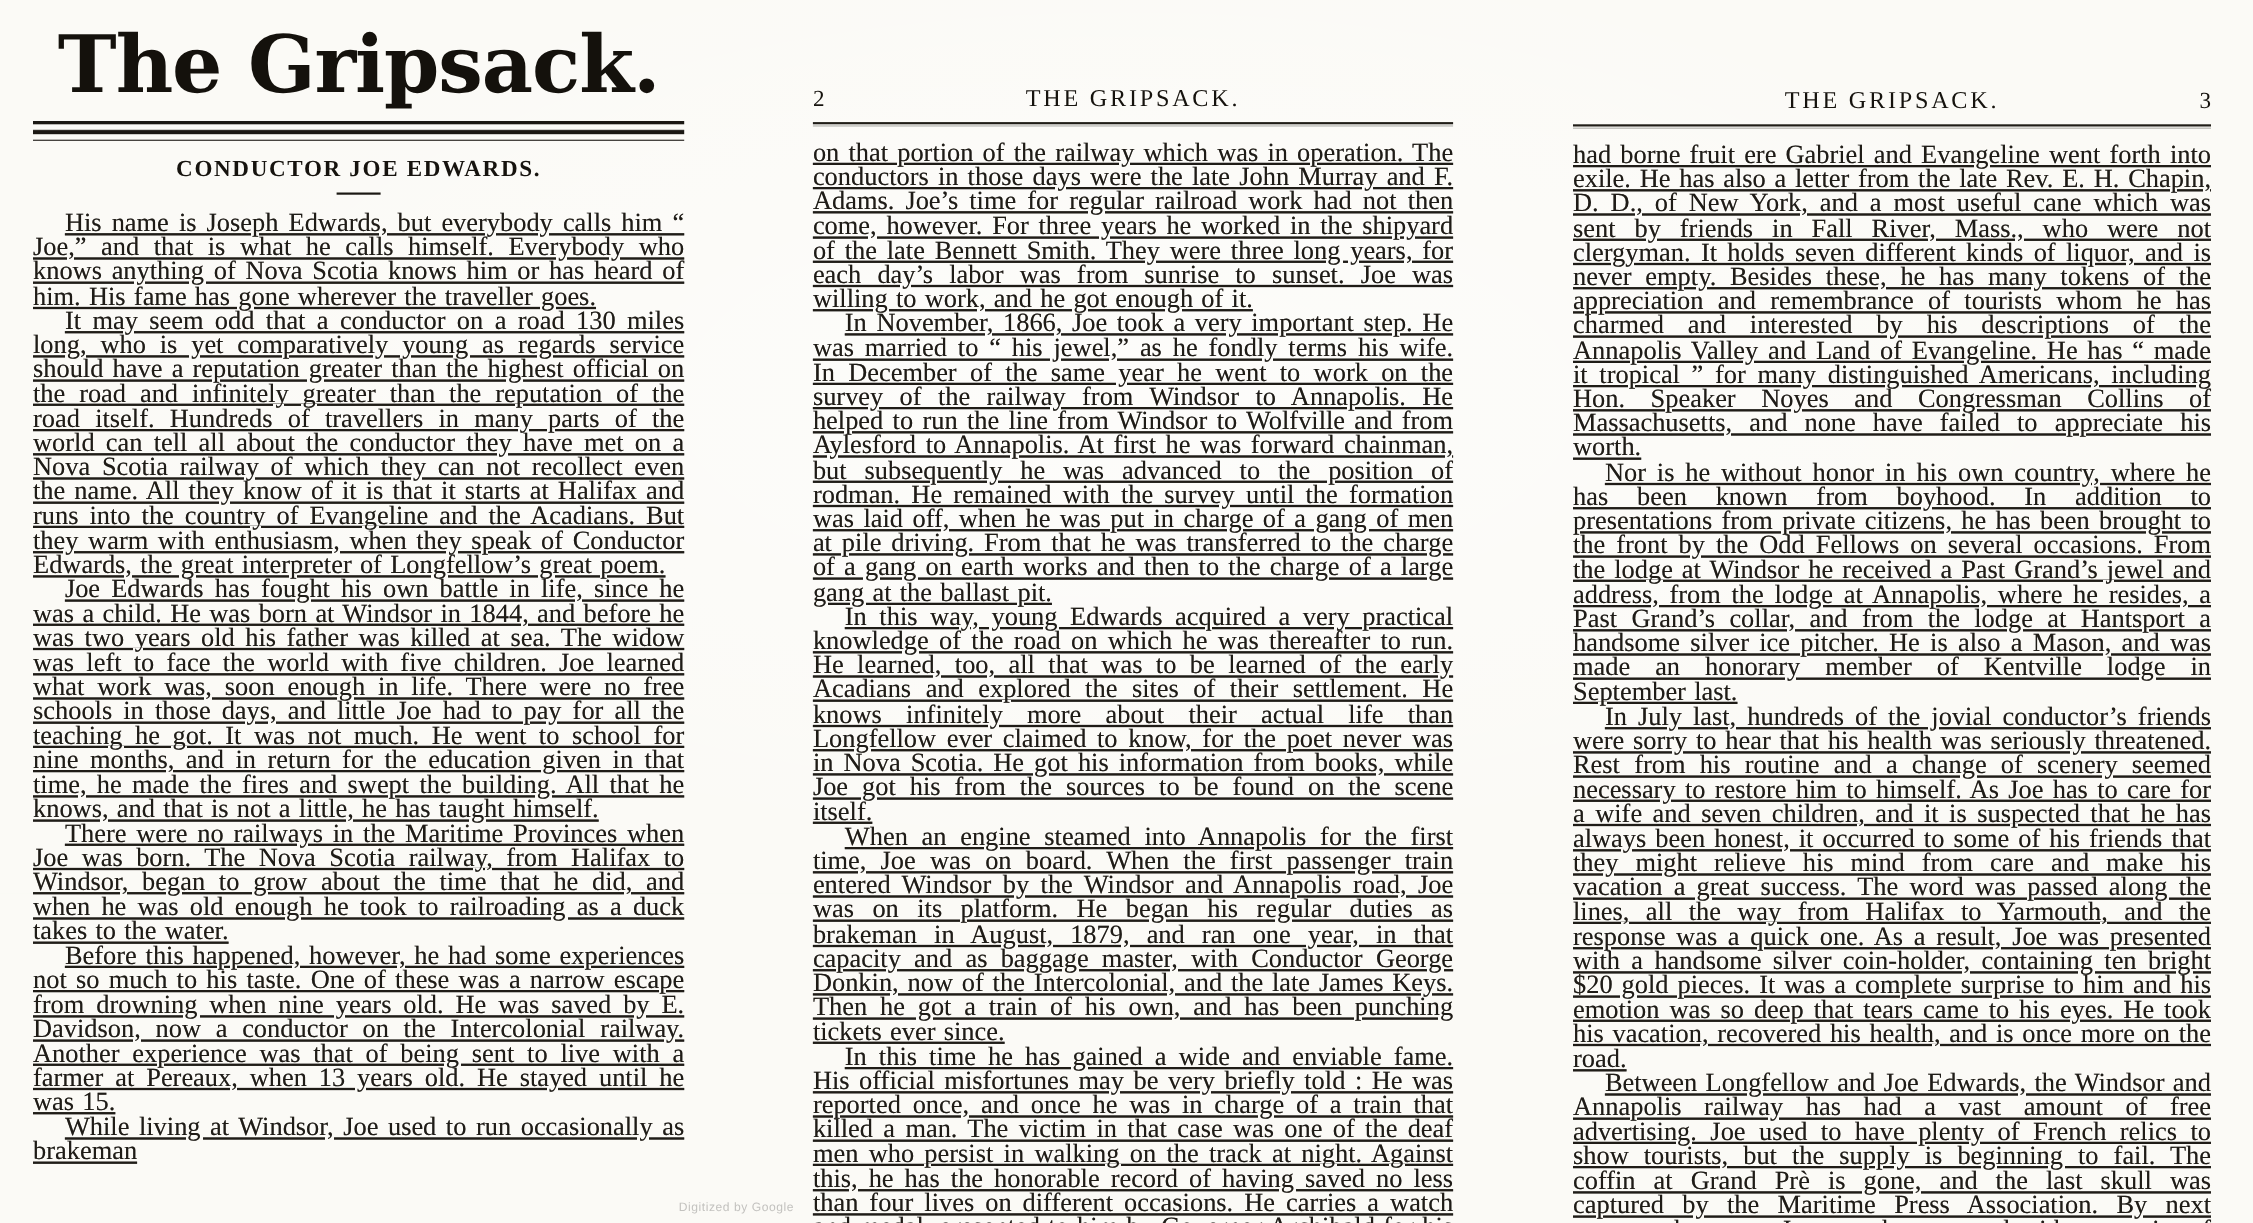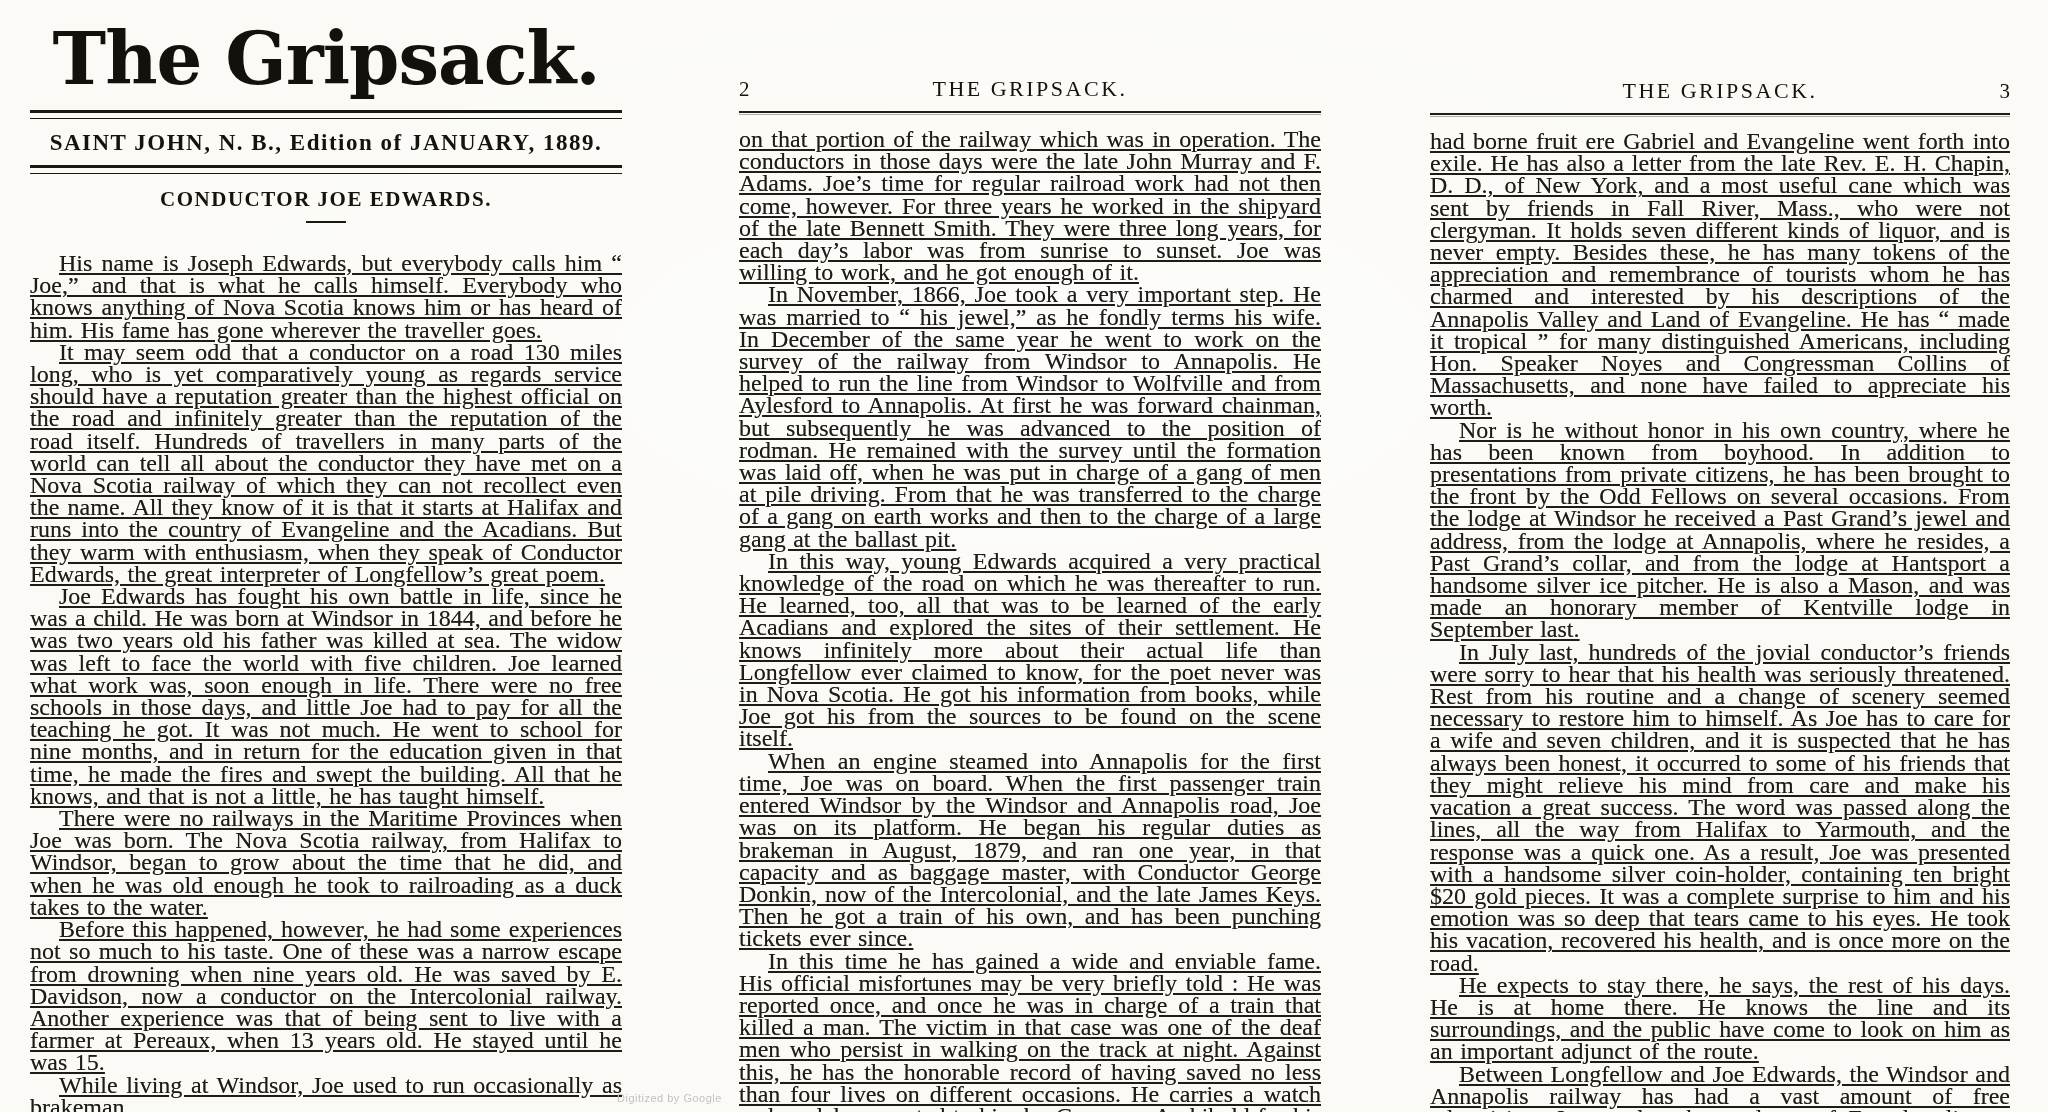--- a/index.html
+++ b/index.html
@@ -83,21 +83,21 @@
   .pgnum.right { text-align: right; }
   .header-rule {
     margin-top: 9px;
     border-top: 2.5px solid #201d17;
     border-bottom: 0.5px solid rgba(32,29,23,0.35);
     height: 1px;
   }
 
   
   .body { margin-top: 13px; }
-  .col1 .body { margin-top: 29px; }
+  .col1 .body { margin-top: 15px; }
   .body p {
     margin: 0;
     font-size: 24px;
     line-height: 22.2px;
     text-align: justify;
     text-indent: 29px;
     word-spacing: 1.5px;
     color: #1f1c17;
     text-shadow: 0 0 0.5px rgba(31,28,23,0.55);
     text-decoration: underline;
@@ -115,21 +115,20 @@
   }
 </style>
 </head>
 <body>
 
 <div class="sheet">
 
   <section class="col col1">
     <h1 class="masthead">The Gripsack.</h1>
     <div class="rule-double"></div>
-    <div class="dateline">SAINT JOHN, N. B., Edition of JANUARY, 1889.</div>
     <div class="rule-double"></div>
     <h2 class="headline">CONDUCTOR JOE EDWARDS.</h2>
     <div class="headline-divider"></div>
     <div class="body">
       <p>His name is Joseph Edwards, but everybody calls him “ Joe,” and that is what he calls himself.  Everybody who knows anything of Nova Scotia knows him or has heard of him.  His fame has gone wherever the traveller goes.</p>
       <p>It may seem odd that a conductor on a road 130 miles long, who is yet comparatively young as regards service should have a reputation greater than the highest official on the road and infinitely greater than the reputation of the road itself.  Hundreds of travellers in many parts of the world can tell all about the conductor they have met on a Nova Scotia railway of which they can not recollect even the name.  All they know of it is that it starts at Halifax and runs into the country of Evangeline and the Acadians.  But they warm with enthusiasm, when they speak of Conductor Edwards, the great interpreter of Longfellow’s great poem.</p>
       <p>Joe Edwards has fought his own battle in life, since he was a child. He was born at Windsor in 1844, and before he was two years old his father was killed at sea.  The widow was left to face the world with five children.  Joe learned what work was, soon enough in life.  There were no free schools in those days, and little Joe had to pay for all the teaching he got.  It was not much.  He went to school for nine months, and in return for the education given in that time, he made the fires and swept the building.  All that he knows, and that is not a little, he has taught himself.</p>
       <p>There were no railways in the Maritime Provinces when Joe was born. The Nova Scotia railway, from Halifax to Windsor, began to grow about the time that he did, and when he was old enough he took to railroading as a duck takes to the water.</p>
       <p>Before this happened, however, he had some experiences not so much to his taste.  One of these was a narrow escape from drowning when nine years old.  He was saved by E. Davidson, now a conductor on the Intercolonial railway.  Another experience was that of being sent to live with a farmer at Pereaux, when 13 years old.  He stayed until he was 15.</p>
       <p>While living at Windsor, Joe used to run occasionally as brakeman</p>
@@ -157,19 +156,18 @@
     <header class="running-head">
       <span class="pgnum left"></span>
       <span class="rt">THE GRIPSACK.</span>
       <span class="pgnum right">3</span>
     </header>
     <div class="header-rule"></div>
     <div class="body">
       <p class="continuation">had borne fruit ere Gabriel and Evangeline went forth into exile.  He has also a letter from the late Rev. E. H. Chapin, D. D., of New York, and a most useful cane which was sent by friends in Fall River, Mass., who were not clergyman.  It holds seven different kinds of liquor, and is never empty.  Besides these, he has many tokens of the appreciation and remembrance of tourists whom he has charmed and interested by his descriptions of the Annapolis Valley and Land of Evangeline.  He has “ made it tropical ” for many distinguished Americans, including Hon. Speaker Noyes and Congressman Collins of Massachusetts, and none have failed to appreciate his worth.</p>
       <p>Nor is he without honor in his own country, where he has been known from boyhood.  In addition to presentations from private citizens, he has been brought to the front by the Odd Fellows on several occasions. From the lodge at Windsor he received a Past Grand’s jewel and address, from the lodge at Annapolis, where he resides, a Past Grand’s collar, and from the lodge at Hantsport a handsome silver ice pitcher.  He is also a Mason, and was made an honorary member of Kentville lodge in September last.</p>
       <p>In July last, hundreds of the jovial conductor’s friends were sorry to hear that his health was seriously threatened.  Rest from his routine and a change of scenery seemed necessary to restore him to himself.  As Joe has to care for a wife and seven children, and it is suspected that he has always been honest, it occurred to some of his friends that they might relieve his mind from care and make his vacation a great success. The word was passed along the lines, all the way from Halifax to Yarmouth, and the response was a quick one.  As a result, Joe was presented with a handsome silver coin-holder, containing ten bright $20 gold pieces.  It was a complete surprise to him and his emotion was so deep that tears came to his eyes.  He took his vacation, recovered his health, and is once more on the road.</p>
-      <p>He expects to stay there, he says, the rest of his days.  He is at home there.  He knows the line and its surroundings, and the public have come to look on him as an important adjunct of the route.</p>
       <p>Between Longfellow and Joe Edwards, the Windsor and Annapolis railway has had a vast amount of free advertising.  Joe used to have plenty of French relics to show tourists, but the supply is beginning to fail.  The coffin at Grand Prè is gone, and the last skull was captured by the Maritime Press Association.  By next summer, however, Joe may be prepared with souvenirs of equal interest and value.</p>
     </div>
   </section>
 
   <div class="watermark">Digitized by Google</div>
 </div>
 
 </body></html>

